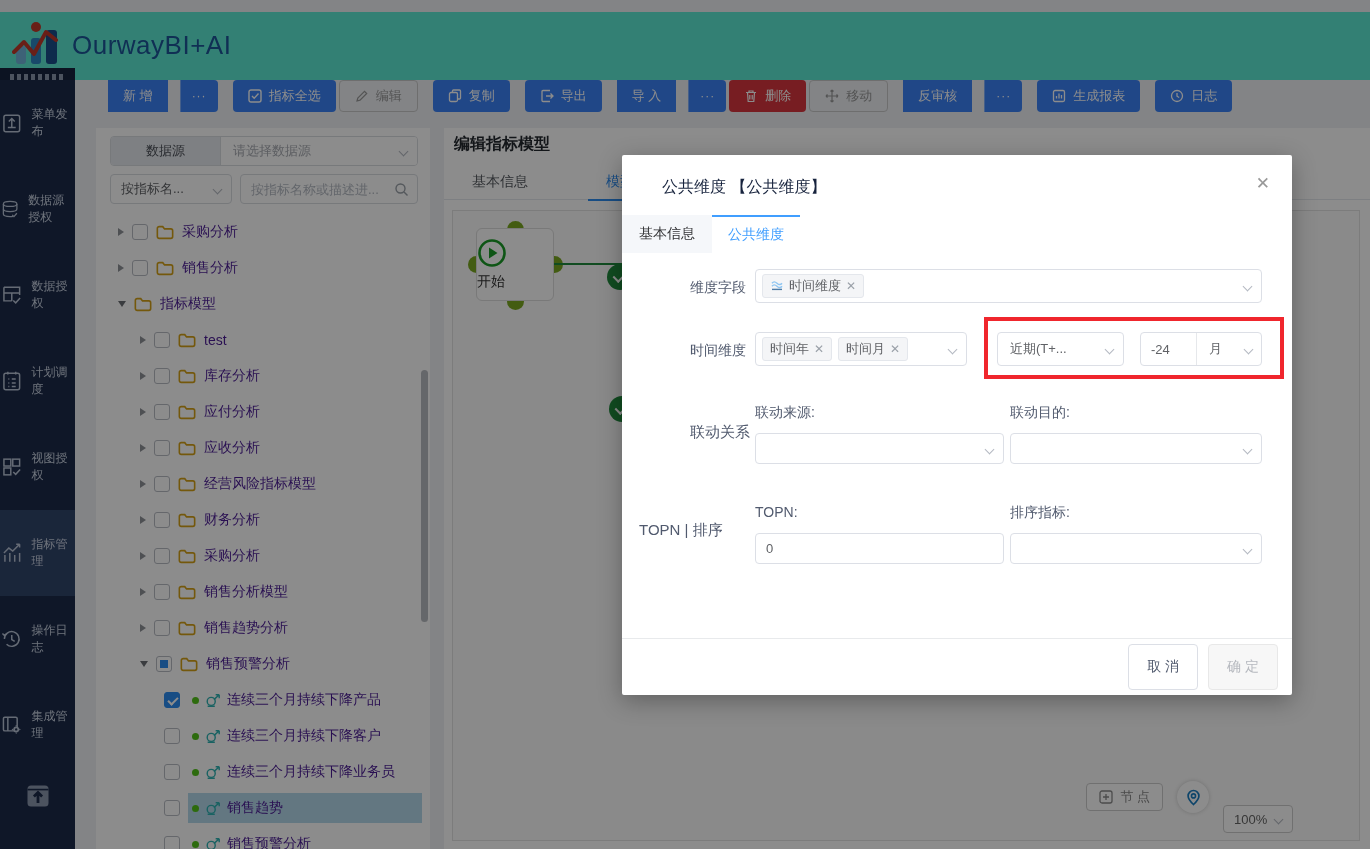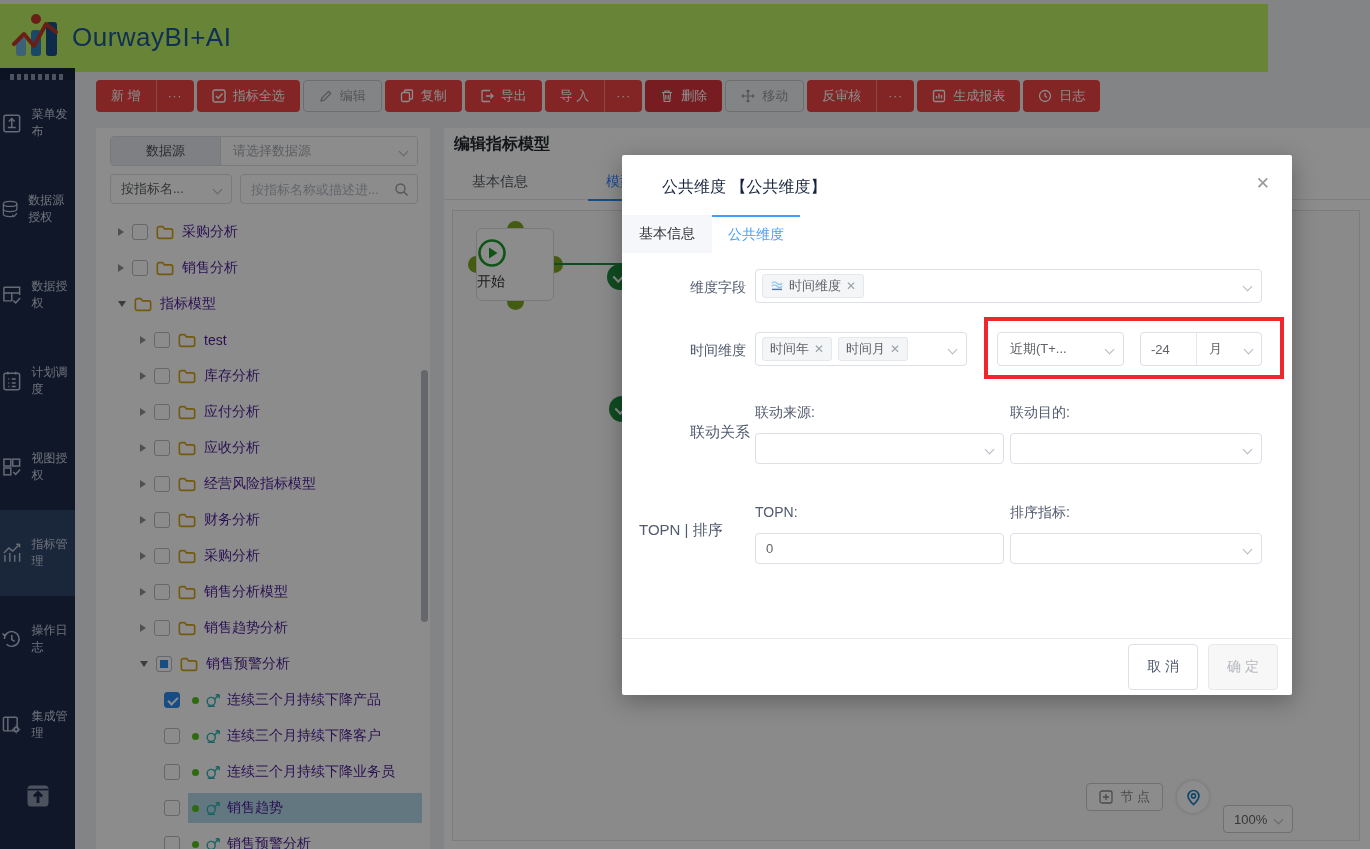--- a/index.html
+++ b/index.html
@@ -1,38 +1,38 @@
 <!DOCTYPE html>
 <html><head>
 <meta charset="utf-8">
 <style>
   *{margin:0;padding:0;box-sizing:border-box;font-family:"Liberation Sans",sans-serif;}
   html,body{width:1370px;height:849px;overflow:hidden;background:#eef1f5;}
   .screen{position:relative;width:1370px;height:849px;overflow:hidden;background:#eef1f5;}
 
   
-  .hdr{position:absolute;left:0;top:4px;width:1268px;height:68px;background:#bef264;z-index:5;}
+  .hdr{position:absolute;left:0;top:12px;width:1370px;height:68px;background:#5eead4;z-index:5;}
   .logo{position:absolute;left:12px;top:8px;display:flex;align-items:center;gap:8px;}
   .logo-text{font-size:26px;color:#1e5799;letter-spacing:.5px;}
 
   
   .sbar{position:absolute;left:0;top:68px;width:75px;height:781px;background:#1c2b4a;z-index:6;display:flex;flex-direction:column;}
   .sbar .partial{height:12px;background:#16233e;overflow:hidden;display:flex;justify-content:center;}
   .sbar .partial .strip{width:56px;height:20px;margin-top:6px;background:repeating-linear-gradient(90deg,#6d7high 0 0);background:repeating-linear-gradient(90deg,#8b97ad 0 4px,transparent 4px 7px);}
   .sitem{height:86px;display:flex;flex-direction:row;align-items:center;justify-content:center;gap:8px;cursor:pointer;}
   .sitem.active{background:#31456b;}
   .sitem .slabel{font-size:12px;color:#c9d2e1;}
   .sitem svg{stroke:#b9c4d6;fill:none;stroke-width:1.5;}
   .sbot{height:60px;display:flex;align-items:flex-start;justify-content:center;padding-top:14px;}
 
   
   .tbar{position:absolute;left:96px;top:80px;height:32px;display:flex;gap:3px;z-index:4;}
   .btn{height:32px;display:flex;align-items:center;gap:7px;padding:0 15px;font-size:13px;border-radius:4px;cursor:pointer;white-space:nowrap;}
   .btn svg{flex:0 0 auto;}
-  .btn.primary{background:#ef4444;color:#fff;}
+  .btn.primary{background:#3b82f6;color:#fff;margin-left:12px;}
   .btn.danger{background:#d9363e;color:#fff;}
   .btn.disabled{background:transparent;border:1px solid #c9c9c9;color:#999;cursor:default;}
   .splitbtn{display:flex;border-radius:4px;overflow:hidden;}
   .splitbtn .btn{border-radius:0;}
   .splitbtn .more{width:38px;justify-content:center;padding:0;border-left:1px solid rgba(255,255,255,.35);font-size:12px;letter-spacing:1px;}
 
   
   .tpanel{position:absolute;left:96px;top:128px;width:334px;height:721px;background:#fff;z-index:4;overflow:hidden;}
   .dsrow{position:absolute;left:14px;top:8px;right:12px;height:30px;display:flex;border:1px solid #d9dce1;border-radius:4px;overflow:hidden;}
   .dsrow .prepend{width:110px;background:#e6e9ee;color:#4a4f57;font-size:13px;display:flex;align-items:center;justify-content:center;border-right:1px solid #d9dce1;}

